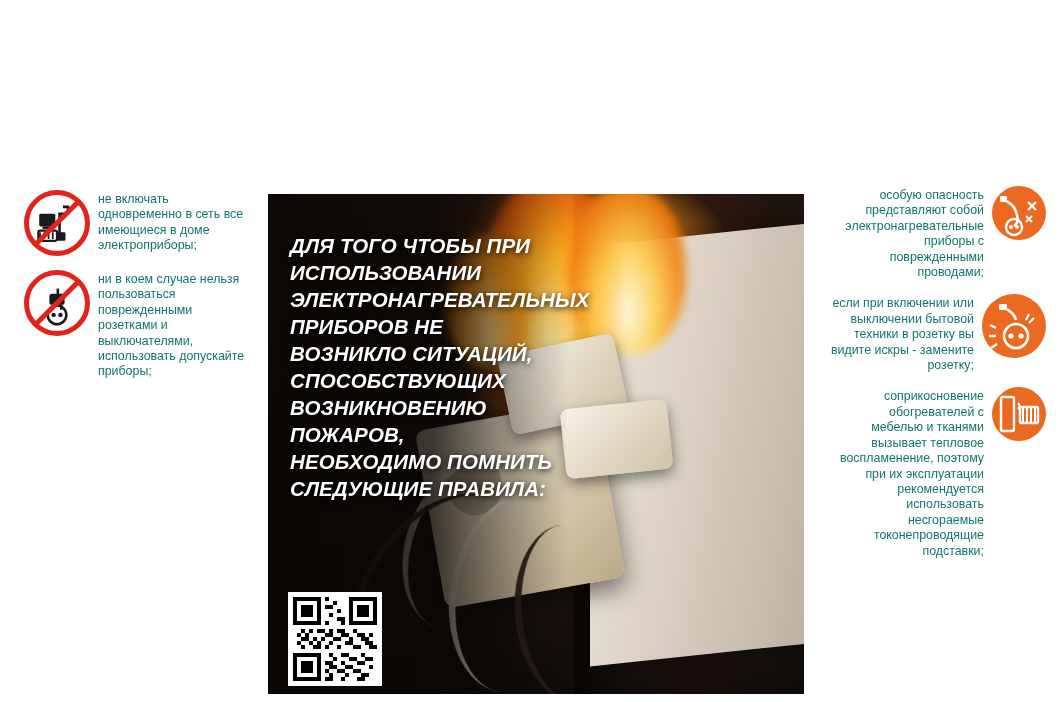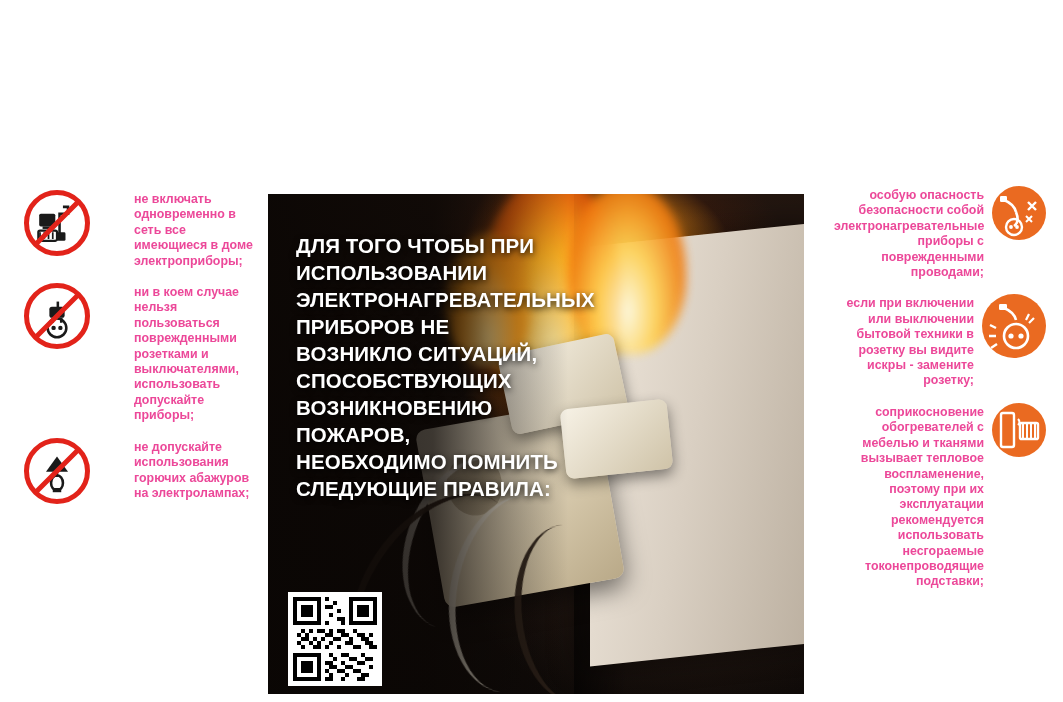--- a/index.html
+++ b/index.html
@@ -58,25 +58,24 @@
     align-items: flex-start;
     margin-bottom: 14px;
   }
   .rule-row.right {
     justify-content: flex-end;
   }
 
   .rule-text {
     font-size: 12.4px;
     line-height: 15.4px;
-    font-weight: bold;
-    color: #ec4899;
+    font-weight: normal;
+    color: #0f766e;
     width: 150px;
     padding-top: 2px;
-    margin-left: 36px;
   }
   .rule-text.right {
     text-align: right;
     padding-right: 8px;
   }
   .rule-text.left {
     padding-left: 8px;
   }
 
   
@@ -213,24 +212,25 @@
     filter: blur(0.2px);
     opacity: .95;
   }
   .c1 { left: 26%; top: 52%; width: 22%; height: 36%; transform: rotate(22deg); }
   .c2 { left: 34%; top: 60%; width: 24%; height: 40%; transform: rotate(10deg); border-left-color:#e9e2d2; }
   .c3 { left: 18%; top: 58%; width: 26%; height: 44%; transform: rotate(34deg); border-left-color:#3a2c22; }
   .c4 { left: 46%; top: 66%; width: 20%; height: 36%; transform: rotate(-6deg); border-left-color:#2b2018; }
 
   .center-overlay {
     position: absolute;
-    left: 6px; top: 0;
+    left: 0; top: 0;
     width: 100%;
     height: 100%;
     pointer-events: none;
+    font-style: italic;
   }
   .center-text {
     position: absolute;
     left: 22px;
     top: 38px;
     width: 270px;
     color: #ffffff;
     font-weight: bold;
     font-size: 20.5px;
     line-height: 27px;
@@ -299,32 +299,20 @@
           <circle cx="33" cy="47" r="11" fill="none" stroke="#1a1a1a" stroke-width="3"></circle>
           <circle cx="29" cy="47" r="2.6" fill="#1a1a1a"></circle>
           <circle cx="37" cy="47" r="2.6" fill="#1a1a1a"></circle>
         </svg>
         <div class="slash"></div>
       </div>
       <div class="rule-text left">ни в коем случае нельзя пользоваться поврежденными розетками и выключателями, использовать допускайте приборы;</div>
     </div>
 
 
-    <div class="rule-row">
-      <div class="sign">
-        <svg viewBox="0 0 66 66">
-          <path d="M20 34 L33 16 L46 34 Z" fill="#1a1a1a"></path>
-          <path d="M33 34 v6" stroke="#1a1a1a" stroke-width="3"></path>
-          <ellipse cx="33" cy="47" rx="7" ry="9" fill="none" stroke="#1a1a1a" stroke-width="3"></ellipse>
-          <path d="M28 53 h10 v5 h-10 z" fill="#1a1a1a"></path>
-        </svg>
-        <div class="slash"></div>
-      </div>
-      <div class="rule-text left">не  допускайте использования горючих абажуров на электролампах;</div>
-    </div>
 
   </div>
 
   <div class="center-panel">
     <div class="photo">
       <div class="wall-shadow"></div>
       <div class="wall-plate"></div>
       <div class="flame f1"></div>
       <div class="flame f2"></div>
       <div class="flame f3"></div>
@@ -410,21 +398,21 @@
           <i style="grid-area:6/12/7/14"></i>
         <i style="grid-area:7/9/8/10"></i>
           <i style="grid-area:7/13/8/14"></i>
       </div>
     </div>
   </div>
 
   <div class="right-col">
 
     <div class="rule-row right">
-      <div class="rule-text right">особую опасность безопасности собой электронагревательные приборы с поврежденными проводами;</div>
+      <div class="rule-text right">особую опасность представляют собой электронагревательные приборы с поврежденными проводами;</div>
       <div class="ocircle">
         <svg viewBox="0 0 54 54">
           <path d="M12 14 q10 4 12 12" stroke="#fff" stroke-width="2.6" fill="none"></path>
           <path d="M24 26 q4 10 -2 14" stroke="#fff" stroke-width="2.6" fill="none"></path>
           <rect x="8" y="10" width="7" height="6" rx="1.2" fill="#fff"></rect>
           <circle cx="22" cy="41" r="8" fill="none" stroke="#fff" stroke-width="2.4"></circle>
           <circle cx="19" cy="41" r="1.9" fill="#fff"></circle>
           <circle cx="25" cy="41" r="1.9" fill="#fff"></circle>
           <path d="M36 16 l8 8 M44 16 l-8 8" stroke="#fff" stroke-width="2.4"></path>
           <path d="M34 30 l6 6 M40 30 l-6 6" stroke="#fff" stroke-width="2"></path>

